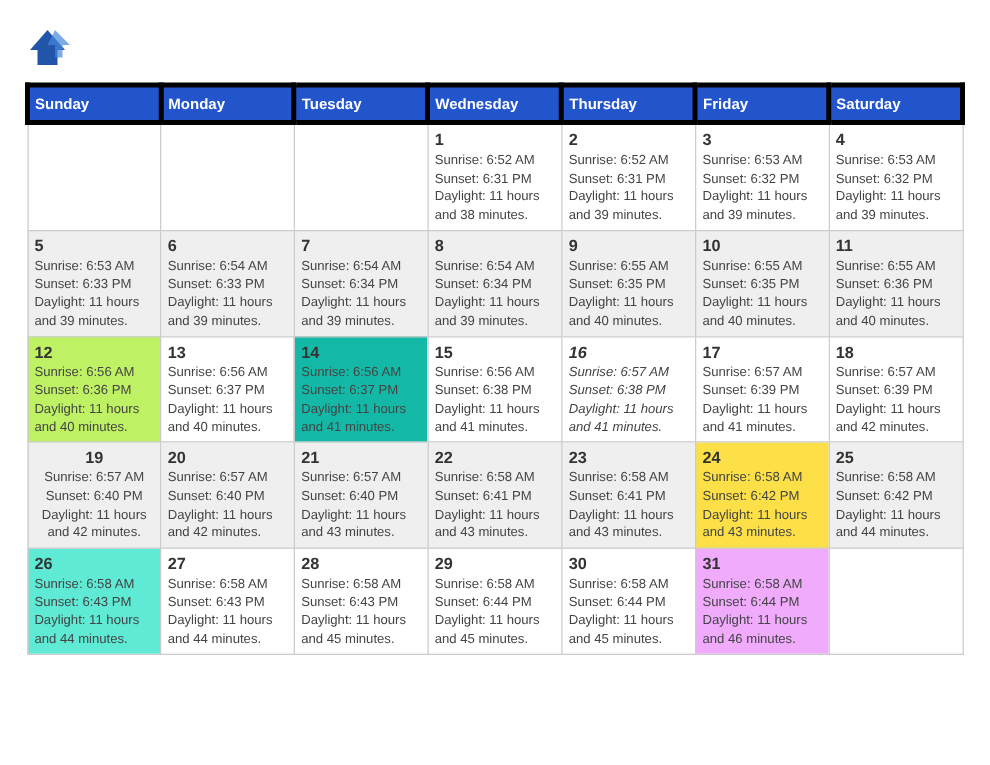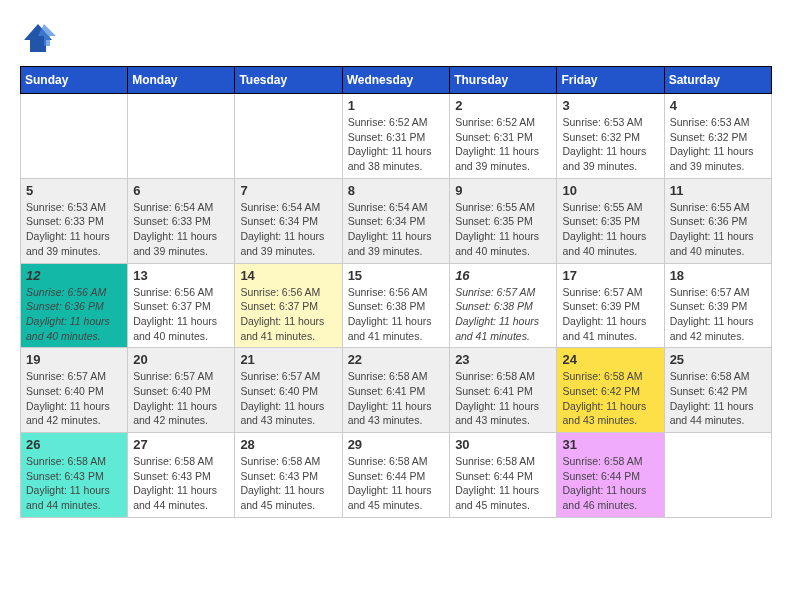--- a/index.html
+++ b/index.html
@@ -46,21 +46,21 @@
       width: 100%;
       border-collapse: collapse;
       font-size: 11px;
     }
     .calendar th {
       background: #2255cc;
       color: #fff;
       padding: 6px 4px;
       text-align: left;
       font-size: 12px;
-      border: 1px solid #000000;
+      border: 4px solid #000000;
     }
     .calendar td {
       border: 1px solid #ccc;
       vertical-align: top;
       padding: 4px 5px;
       width: 108px;
       min-height: 80px;
       background: #fff;
     }
     .calendar tr:nth-child(odd) td { background: #f9f9f9; }
@@ -179,33 +179,33 @@
 Daylight: 11 hours and 40 minutes.</div>
         </td>
         <td style="background: rgb(239, 239, 239);">
           <span class="day-num">11</span>
           <div class="day-info" style="white-space: pre-line;">Sunrise: 6:55 AM
 Sunset: 6:36 PM
 Daylight: 11 hours and 40 minutes.</div>
         </td>
       </tr>
       <tr>
-        <td style="background: #14b8a6; font-style: italic;">
+        <td style="background: #bef264;">
           <span class="day-num">12</span>
           <div class="day-info" style="white-space: pre-line;">Sunrise: 6:56 AM
 Sunset: 6:36 PM
 Daylight: 11 hours and 40 minutes.</div>
         </td>
         <td style="background: rgb(255, 255, 255);">
           <span class="day-num">13</span>
           <div class="day-info" style="white-space: pre-line;">Sunrise: 6:56 AM
 Sunset: 6:37 PM
 Daylight: 11 hours and 40 minutes.</div>
         </td>
-        <td style="background: #fef9c3;">
+        <td style="background: #14b8a6;">
           <span class="day-num">14</span>
           <div class="day-info" style="white-space: pre-line;">Sunrise: 6:56 AM
 Sunset: 6:37 PM
 Daylight: 11 hours and 41 minutes.</div>
         </td>
         <td style="background: rgb(255, 255, 255);">
           <span class="day-num">15</span>
           <div class="day-info" style="white-space: pre-line;">Sunrise: 6:56 AM
 Sunset: 6:38 PM
 Daylight: 11 hours and 41 minutes.</div>
@@ -223,21 +223,21 @@
 Daylight: 11 hours and 41 minutes.</div>
         </td>
         <td style="background: rgb(255, 255, 255);">
           <span class="day-num">18</span>
           <div class="day-info" style="white-space: pre-line;">Sunrise: 6:57 AM
 Sunset: 6:39 PM
 Daylight: 11 hours and 42 minutes.</div>
         </td>
       </tr>
       <tr>
-        <td style="background: rgb(239, 239, 239);">
+        <td style="background: rgb(239, 239, 239); text-align: center;">
           <span class="day-num">19</span>
           <div class="day-info" style="white-space: pre-line;">Sunrise: 6:57 AM
 Sunset: 6:40 PM
 Daylight: 11 hours and 42 minutes.</div>
         </td>
         <td style="background: rgb(239, 239, 239);">
           <span class="day-num">20</span>
           <div class="day-info" style="white-space: pre-line;">Sunrise: 6:57 AM
 Sunset: 6:40 PM
 Daylight: 11 hours and 42 minutes.</div>

